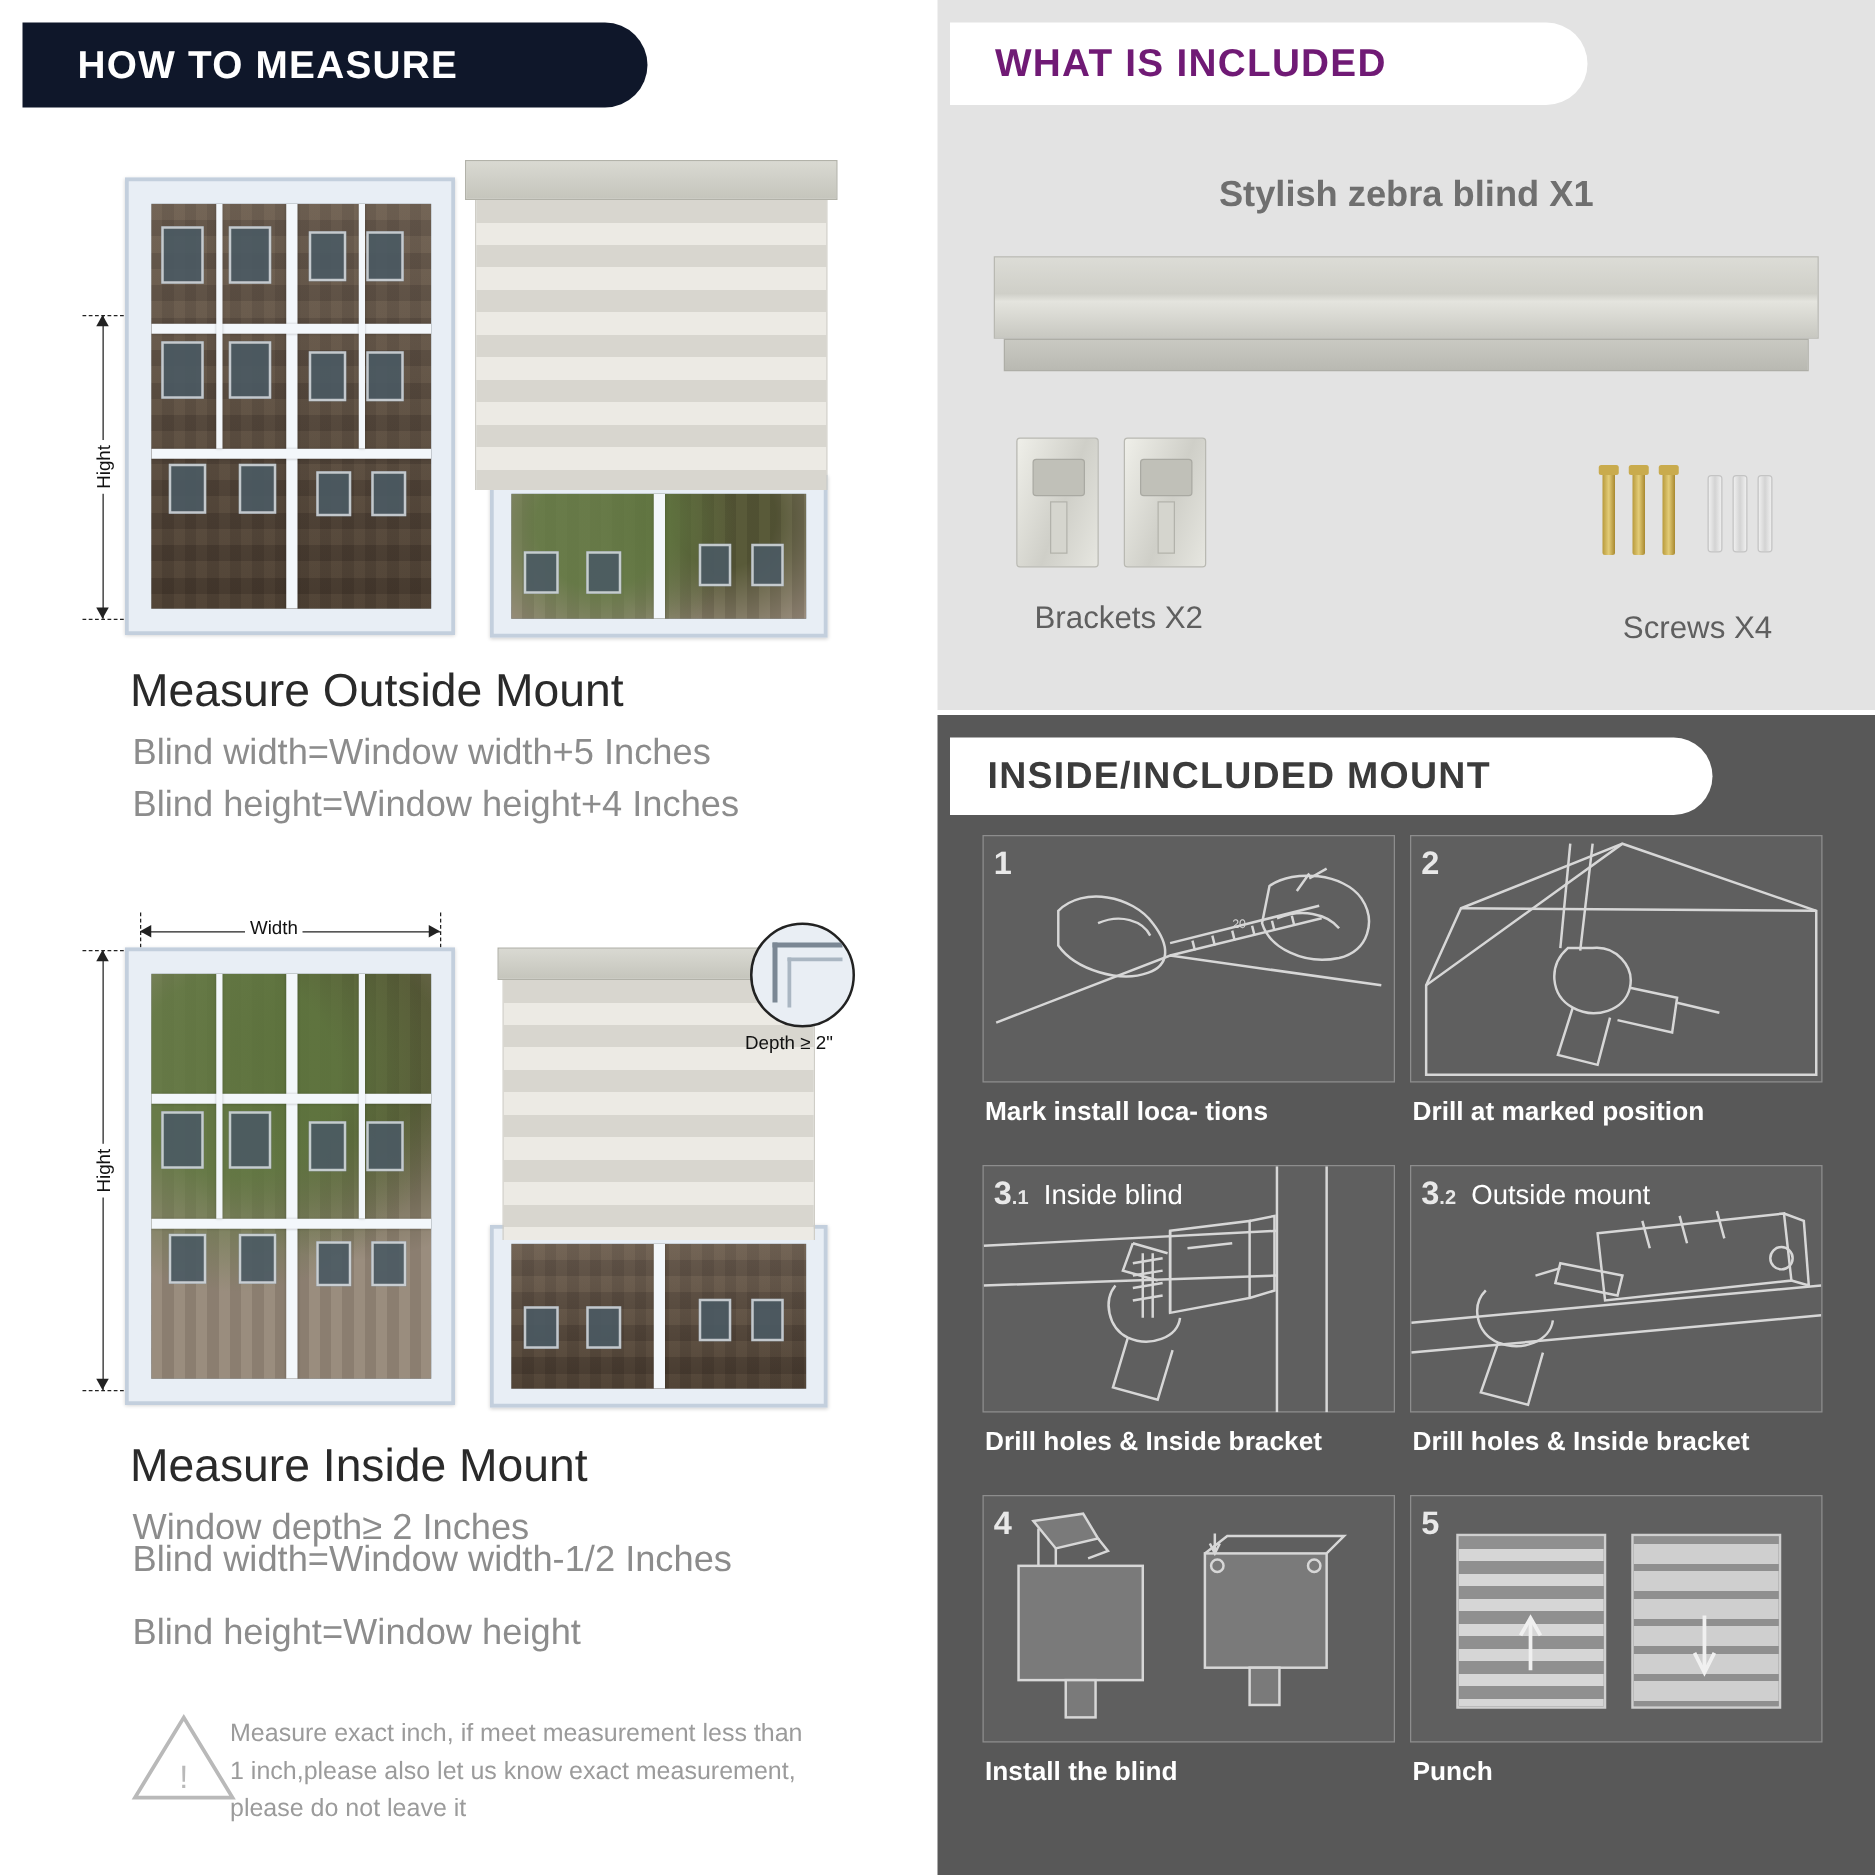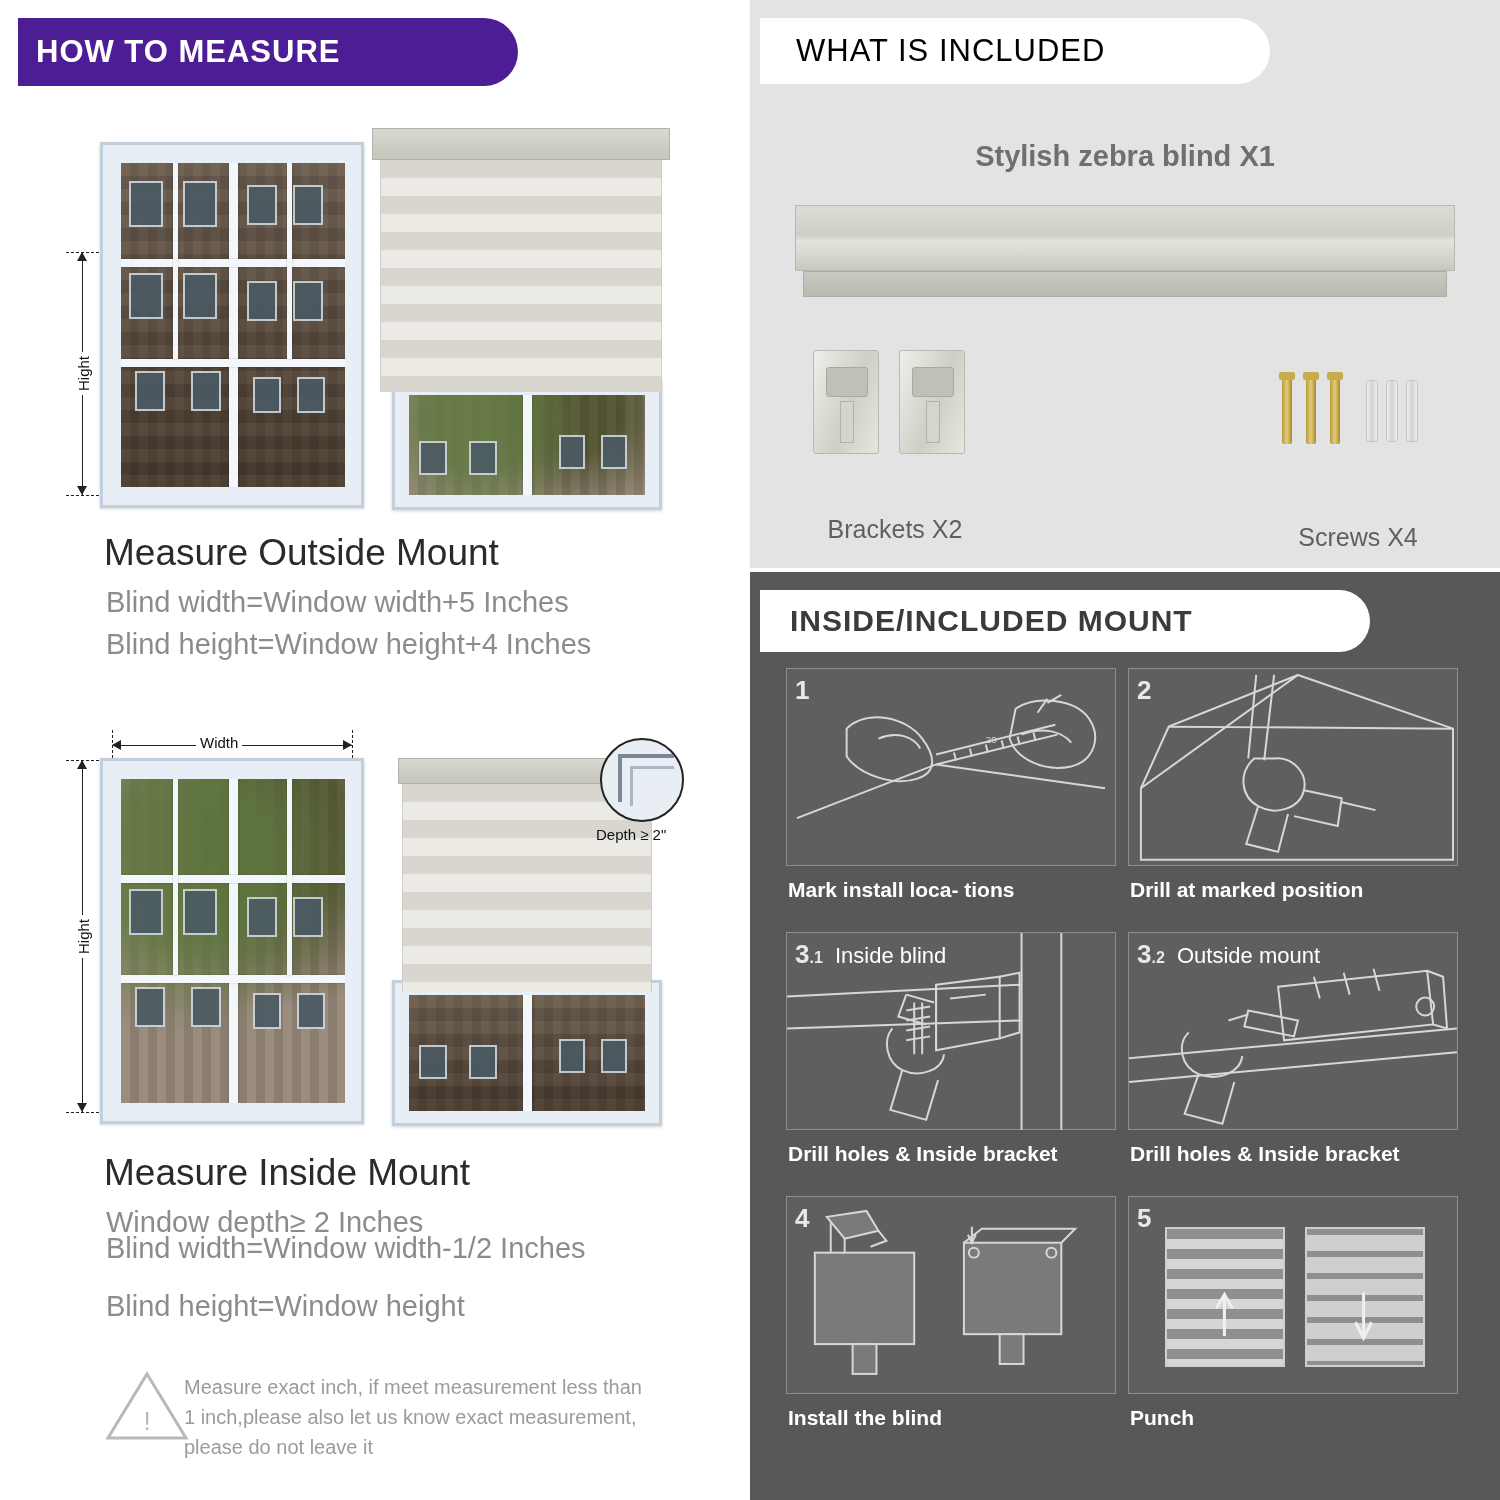--- a/index.html
+++ b/index.html
@@ -24,25 +24,25 @@
   }
   .section-tab {
     position: absolute;
     display: flex; align-items: center;
     font-weight: bold;
     letter-spacing: 1px;
   }
   .tab-measure {
     left: 18px; top: 18px;
     width: 500px; height: 68px;
-    background: #4c1d95;
+    background: #0f172a;
     color: #ffffff;
     font-size: 31px;
     border-radius: 0 34px 34px 0;
-    padding-left: 18px;
+    padding-left: 44px;
   }
 
   
   .illus { position: absolute; }
 
   .win-frame {
     position: absolute;
     background: #e8eef5;
     border: 3px solid #c3cfdd;
     box-shadow: 0 1px 3px rgba(0,0,0,0.18);
@@ -183,26 +183,26 @@
     position: absolute;
     left: 750px; top: 0;
     width: 750px; height: 568px;
     background: #e3e3e3;
   }
   .tab-included {
     position: absolute;
     left: 760px; top: 18px;
     width: 510px; height: 66px;
     background: #ffffff;
-    color: #000000;
+    color: #701a75;
     font-size: 31px;
     border-radius: 0 33px 33px 0;
     padding-left: 36px;
     display: flex; align-items: center;
-    font-weight: normal; letter-spacing: 1px;
+    font-weight: bold; letter-spacing: 1px;
   }
   .included-title {
     position: absolute;
     left: 750px; top: 140px;
     width: 750px;
     text-align: center;
     font-size: 29px;
     color: #6f6f6f;
     font-weight: bold;
   }
@@ -222,21 +222,20 @@
     border: 1px solid #aeaea7;
   }
 
   .part { position: absolute; text-align: center; }
   .part-label {
     position: absolute;
     width: 100%;
     font-size: 25px;
     color: #5f5f5f;
     text-align: center;
-    margin-top: 35px;
   }
   .bracket {
     position: absolute;
     width: 66px; height: 104px;
     background: linear-gradient(110deg,#efefe9,#cfcfc8 55%,#e6e6e0);
     border: 1px solid #b9b9b2;
     border-radius: 3px;
   }
   .bracket .slot {
     position: absolute; left: 12px; top: 16px;

